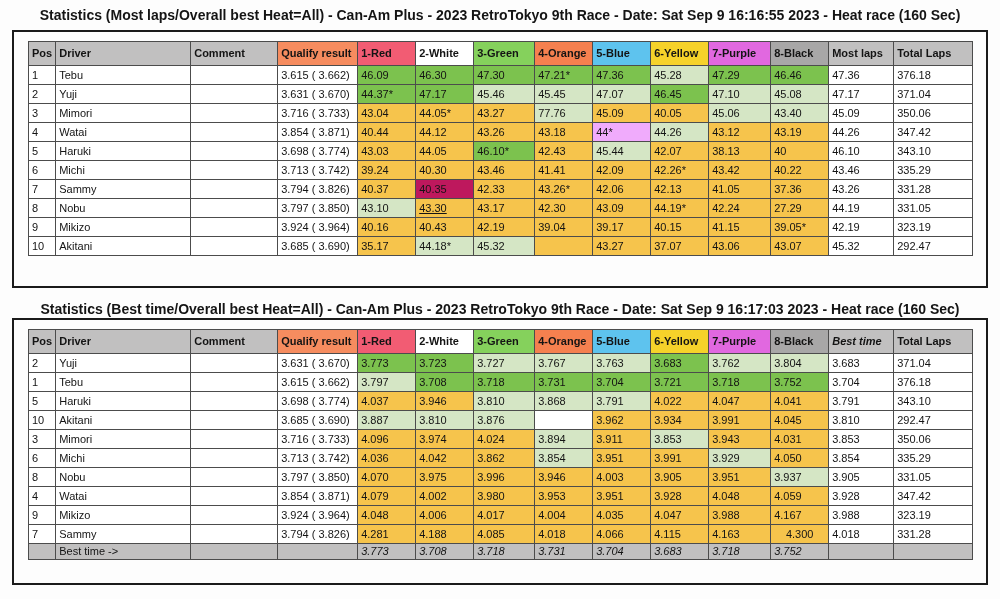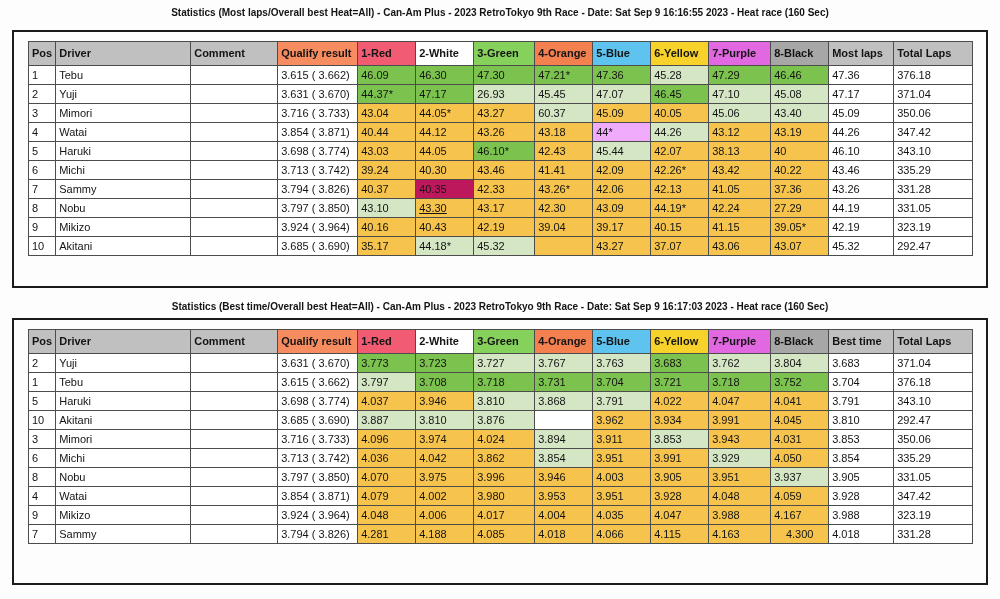--- a/index.html
+++ b/index.html
@@ -2,21 +2,21 @@
 <html><head>
 <meta charset="utf-8">
 <style>
   html,body{margin:0;padding:0;}
   body{
     width:1000px;height:599px;position:relative;background:#fdfdfd;
     font-family:"Liberation Sans",sans-serif;color:#141414;
   }
   .doc-title{
     position:absolute;left:0;width:1000px;text-align:center;
-    font-size:10px;font-weight:bold;letter-spacing:0;
+    font-size:14px;font-weight:bold;letter-spacing:0;
   }
   #title0{top:7px;}
   #title1{top:301px;}
   .frame{
     position:absolute;left:12px;width:972px;
     border:2px solid #1b1b1b;background:#fdfdfd;
   }
   #frame0{top:30px;height:254px;}
   #frame1{top:318px;height:263px;}
   table.stats{
@@ -93,38 +93,38 @@
           <td style="background: rgb(255, 255, 255);">47.36</td>
           <td style="background: rgb(255, 255, 255);">376.18</td>
         </tr>
         <tr>
           <td style="background: rgb(255, 255, 255);">2</td>
           <td style="background: rgb(255, 255, 255);">Yuji</td>
           <td style="background: rgb(255, 255, 255);"></td>
           <td style="background: rgb(255, 255, 255);">3.631 ( 3.670)</td>
           <td style="background: rgb(124, 194, 78);">44.37*</td>
           <td class="b" style="background: rgb(124, 194, 78);">47.17</td>
-          <td style="background: rgb(213, 230, 197);">26.93</td>
+          <td style="background: rgb(213, 230, 197);">45.46</td>
           <td style="background: rgb(213, 230, 197);">45.45</td>
           <td style="background: rgb(213, 230, 197);">47.07</td>
           <td class="b" style="background: rgb(124, 194, 78);">46.45</td>
           <td style="background: rgb(213, 230, 197);">47.10</td>
           <td style="background: rgb(213, 230, 197);">45.08</td>
           <td style="background: rgb(255, 255, 255);">47.17</td>
           <td style="background: rgb(255, 255, 255);">371.04</td>
         </tr>
         <tr>
           <td style="background: rgb(255, 255, 255);">3</td>
           <td style="background: rgb(255, 255, 255);">Mimori</td>
           <td style="background: rgb(255, 255, 255);"></td>
           <td style="background: rgb(255, 255, 255);">3.716 ( 3.733)</td>
           <td style="background: rgb(246, 196, 76);">43.04</td>
           <td style="background: rgb(246, 196, 76);">44.05*</td>
           <td style="background: rgb(246, 196, 76);">43.27</td>
-          <td style="background: rgb(213, 230, 197);">60.37</td>
+          <td style="background: rgb(213, 230, 197);">77.76</td>
           <td style="background: rgb(246, 196, 76);">45.09</td>
           <td style="background: rgb(246, 196, 76);">40.05</td>
           <td style="background: rgb(213, 230, 197);">45.06</td>
           <td style="background: rgb(213, 230, 197);">43.40</td>
           <td style="background: rgb(255, 255, 255);">45.09</td>
           <td style="background: rgb(255, 255, 255);">350.06</td>
         </tr>
         <tr>
           <td style="background: rgb(255, 255, 255);">4</td>
           <td style="background: rgb(255, 255, 255);">Watai</td>
@@ -267,21 +267,21 @@
           <th style="background: rgb(193, 192, 192);">Comment</th>
           <th style="background: rgb(246, 140, 95);">Qualify result</th>
           <th style="background: rgb(242, 92, 115);">1-Red</th>
           <th style="background: rgb(255, 255, 255);">2-White</th>
           <th style="background: rgb(133, 209, 92);">3-Green</th>
           <th style="background: rgb(245, 128, 79);">4-Orange</th>
           <th style="background: rgb(94, 195, 238);">5-Blue</th>
           <th style="background: rgb(246, 210, 42);">6-Yellow</th>
           <th style="background: rgb(225, 104, 224);">7-Purple</th>
           <th style="background: rgb(168, 167, 167);">8-Black</th>
-          <th style="background: rgb(193, 192, 192);">Best time</th>
+          <th style="background: rgb(193, 192, 192); font-style: italic;">Best time</th>
           <th style="background: rgb(193, 192, 192);">Total Laps</th>
         </tr>
       </thead>
       <tbody>
         <tr>
           <td style="background: rgb(255, 255, 255);">2</td>
           <td style="background: rgb(255, 255, 255);">Yuji</td>
           <td style="background: rgb(255, 255, 255);"></td>
           <td style="background: rgb(255, 255, 255);">3.631 ( 3.670)</td>
           <td class="b" style="background: rgb(124, 194, 78);">3.773</td>
@@ -432,15 +432,31 @@
           <td style="background: rgb(246, 196, 76);">4.188</td>
           <td style="background: rgb(246, 196, 76);">4.085</td>
           <td style="background: rgb(246, 196, 76);">4.018</td>
           <td style="background: rgb(246, 196, 76);">4.066</td>
           <td style="background: rgb(246, 196, 76);">4.115</td>
           <td style="background: rgb(246, 196, 76);">4.163</td>
           <td style="background: rgb(246, 196, 76); text-align: center;">4.300</td>
           <td style="background: rgb(255, 255, 255);">4.018</td>
           <td style="background: rgb(255, 255, 255);">331.28</td>
         </tr>
+        <tr class="footer-row">
+          <td style="background: rgb(193, 192, 192);"></td>
+          <td style="background: rgb(193, 192, 192);">Best time -&gt;</td>
+          <td style="background: rgb(193, 192, 192);"></td>
+          <td style="background: rgb(193, 192, 192);"></td>
+          <td class="footer-val" style="background: rgb(193, 192, 192);">3.773</td>
+          <td class="footer-val" style="background: rgb(193, 192, 192);">3.708</td>
+          <td class="footer-val" style="background: rgb(193, 192, 192);">3.718</td>
+          <td class="footer-val" style="background: rgb(193, 192, 192);">3.731</td>
+          <td class="footer-val" style="background: rgb(193, 192, 192);">3.704</td>
+          <td class="footer-val" style="background: rgb(193, 192, 192);">3.683</td>
+          <td class="footer-val" style="background: rgb(193, 192, 192);">3.718</td>
+          <td class="footer-val" style="background: rgb(193, 192, 192);">3.752</td>
+          <td style="background: rgb(193, 192, 192);"></td>
+          <td style="background: rgb(193, 192, 192);"></td>
+        </tr>
       </tbody>
     </table>
 </div>
 
 </body></html>

